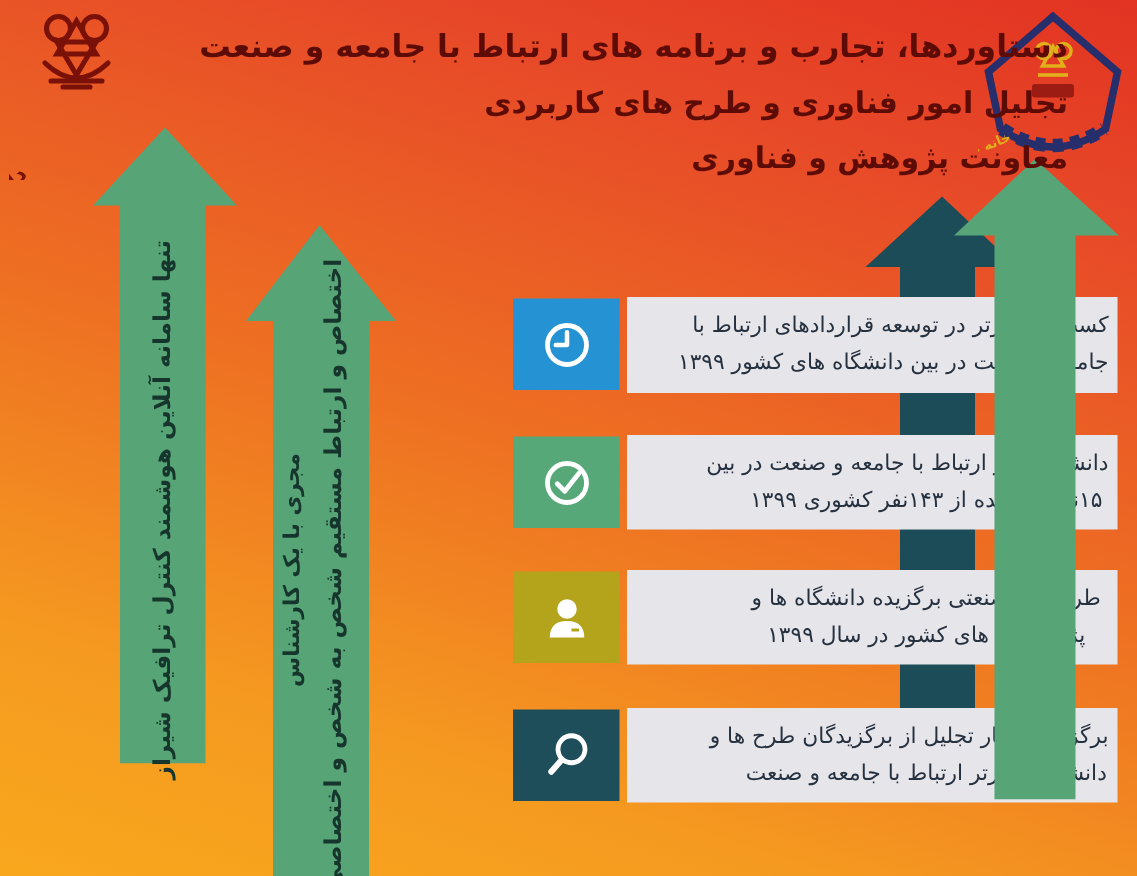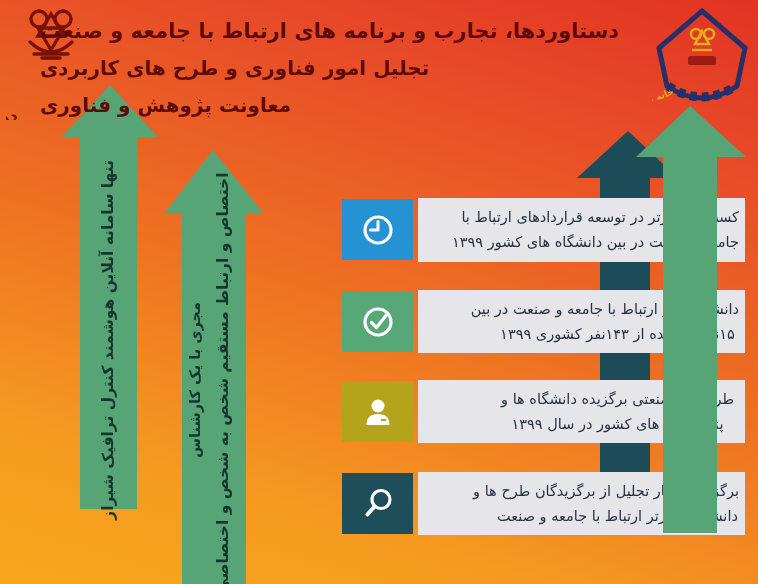--- a/index.html
+++ b/index.html
@@ -4,21 +4,21 @@
 <style>
   html,body{margin:0;padding:0;}
   body{font-family:"DejaVu Sans",sans-serif;}
   .stage{
     position:relative;width:758px;height:584px;overflow:hidden;
     background:linear-gradient(197deg,#e23322 0%,#e74a28 20%,#ee7122 52%,#f59a20 80%,#f9a81d 100%);
   }
   .abs{position:absolute;}
   
   .title{
-    left:40px;top:12px;width:660px;text-align:left;z-index:6;
+    left:52px;top:12px;width:660px;text-align:right;z-index:6;
     color:#5c0b06;font-weight:bold;direction:rtl;
   }
   .title .t1{font-size:21px;line-height:38px;}
   .title .t2{font-size:20px;line-height:37px;}
   .title .t3{font-size:20px;line-height:36px;}
   
   .arrow-svg{display:block;}
   .z1{z-index:1}.z3{z-index:3}
   
   .vtext{

